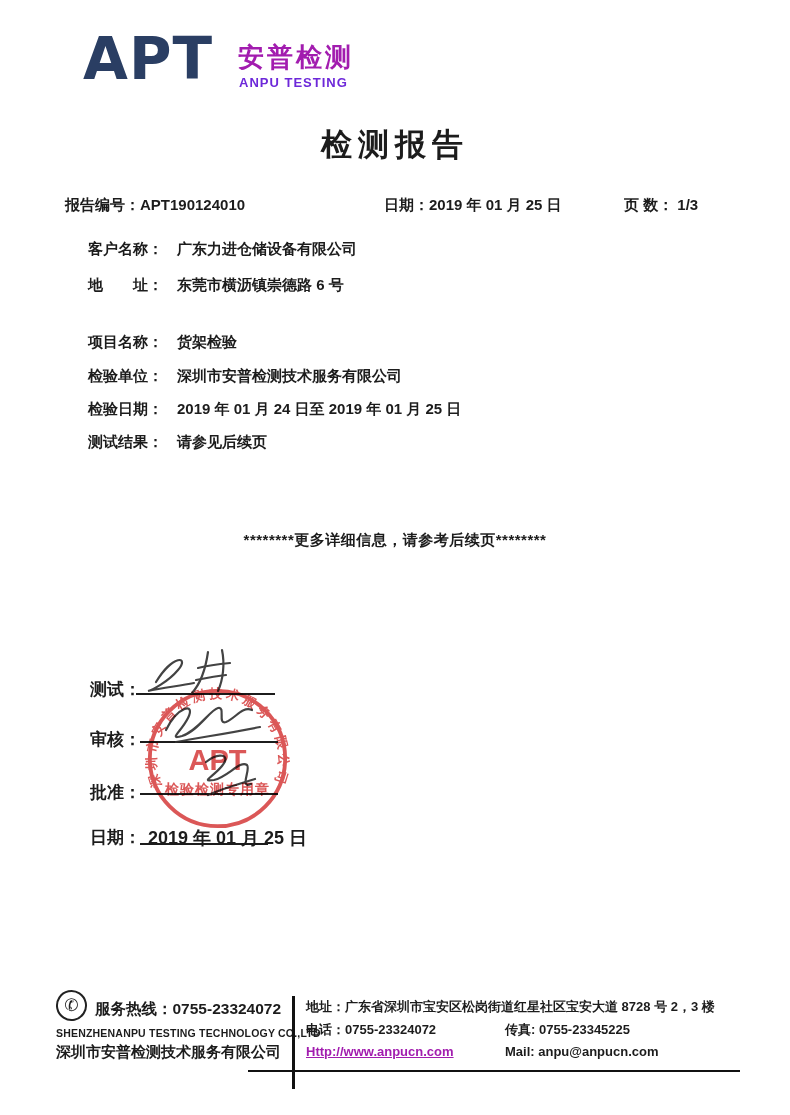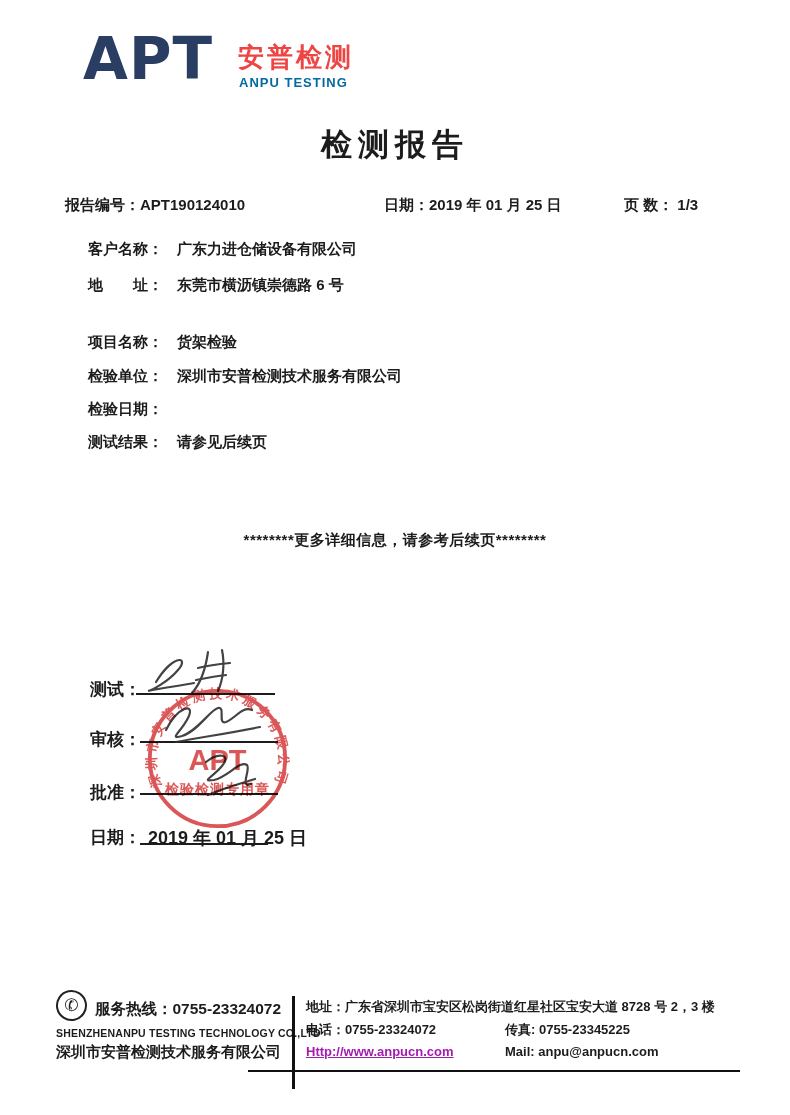--- a/index.html
+++ b/index.html
@@ -6,22 +6,22 @@
   .page{
     position:relative;width:790px;height:1115px;background:#ffffff;
     margin:0 auto;overflow:hidden;
     font-family:"Liberation Sans","DejaVu Sans",sans-serif;color:#1c1c1c;
   }
   .abs{position:absolute;}
 
   
   .logo-apt{left:83px;top:30px;font-size:58px;font-weight:800;color:#2a3e63;
     letter-spacing:1px;font-family:"DejaVu Sans",sans-serif;line-height:1;}
-  .logo-cn{left:238px;top:44px;font-size:26px;font-weight:600;color:#ef4444;letter-spacing:3px;line-height:1;}
-  .logo-en{left:239px;top:76px;font-size:13px;font-weight:700;color:#0369a1;letter-spacing:1px;line-height:1;}
+  .logo-cn{left:238px;top:44px;font-size:26px;font-weight:600;color:#a21caf;letter-spacing:3px;line-height:1;}
+  .logo-en{left:239px;top:76px;font-size:13px;font-weight:700;color:#6d28d9;letter-spacing:1px;line-height:1;}
 
   
   .doc-title{left:0;top:124px;width:790px;text-align:center;font-size:31px;font-weight:800;letter-spacing:6px;}
   .meta-row span{position:absolute;top:196px;font-size:15px;font-weight:700;white-space:nowrap;}
   .meta-report{left:65px;} .meta-date{left:337px;margin-left:47px;} .meta-pages{left:624px;}
 
   
   .info-label{left:88px;font-size:15px;font-weight:700;white-space:nowrap;}
   .info-value{left:177px;font-size:15px;font-weight:700;white-space:nowrap;text-align:right;}
   .r0{top:240px;} .r1{top:276px;} .r2{top:333px;} .r3{top:367px;} .r4{top:400px;} .r5{top:433px;}
@@ -75,20 +75,21 @@
 
   <div class="abs info-label r0">客户名称：</div>
   <div class="abs info-value r0">广东力进仓储设备有限公司</div>
   <div class="abs info-label r1">地　　址：</div>
   <div class="abs info-value r1">东莞市横沥镇崇德路 6 号</div>
   <div class="abs info-label r2">项目名称：</div>
   <div class="abs info-value r2">货架检验</div>
   <div class="abs info-label r3">检验单位：</div>
   <div class="abs info-value r3">深圳市安普检测技术服务有限公司</div>
   <div class="abs info-label r4">检验日期：</div>
+  <div class="abs info-value r4">2019 年 01 月 24 日至 2019 年 01 月 25 日</div>
   <div class="abs info-label r5">测试结果：</div>
   <div class="abs info-value r5">请参见后续页</div>
 
   <div class="abs note">********更多详细信息，请参考后续页********</div>
 
   <div class="abs sig-label sl0">测试：</div>
   <div class="abs sig-label sl1">审核：</div>
   <div class="abs sig-label sl2">批准：</div>
   <div class="abs sig-label sl3">日期：</div>
   <div class="abs sig-date">2019 年 01 月 25 日</div>

